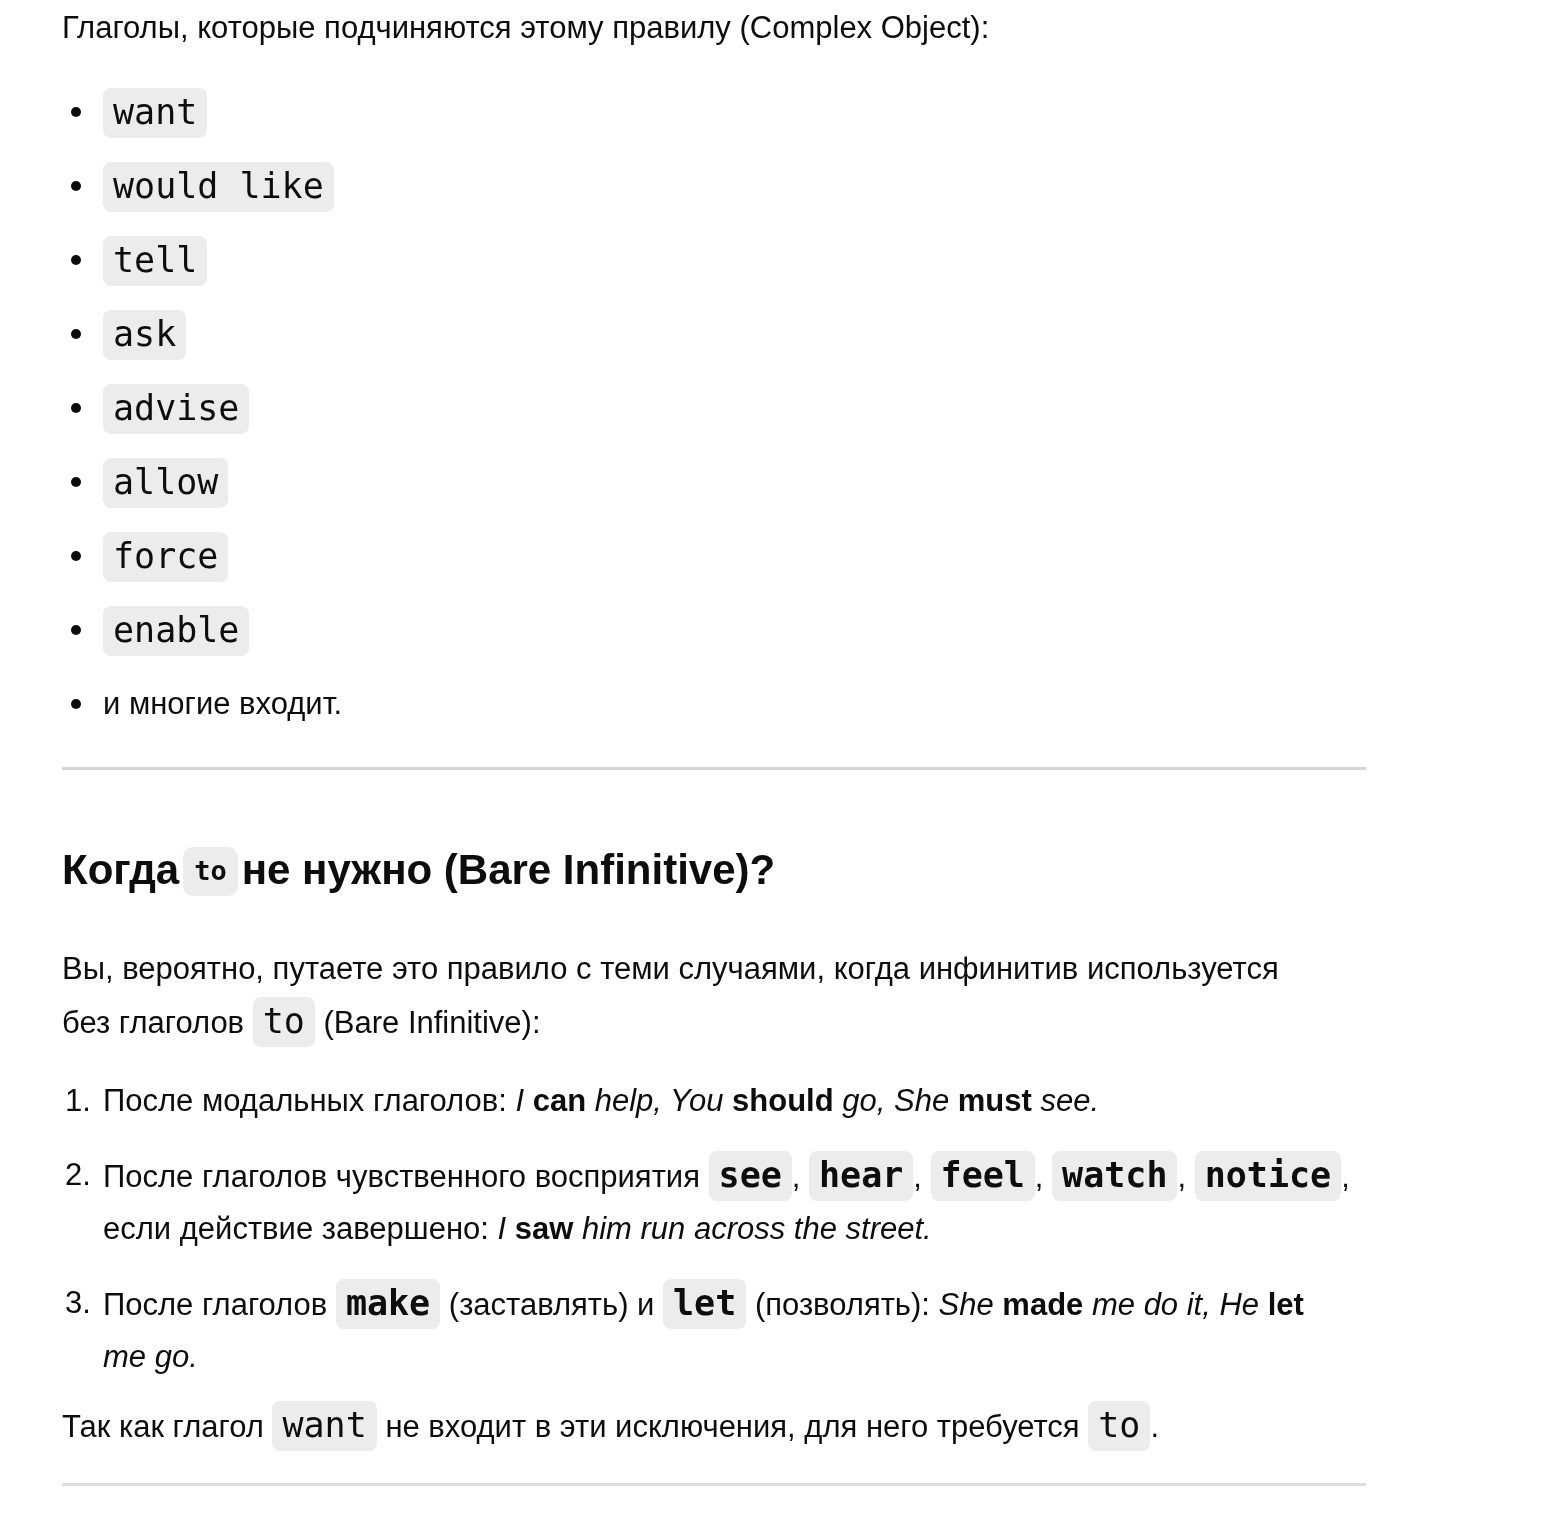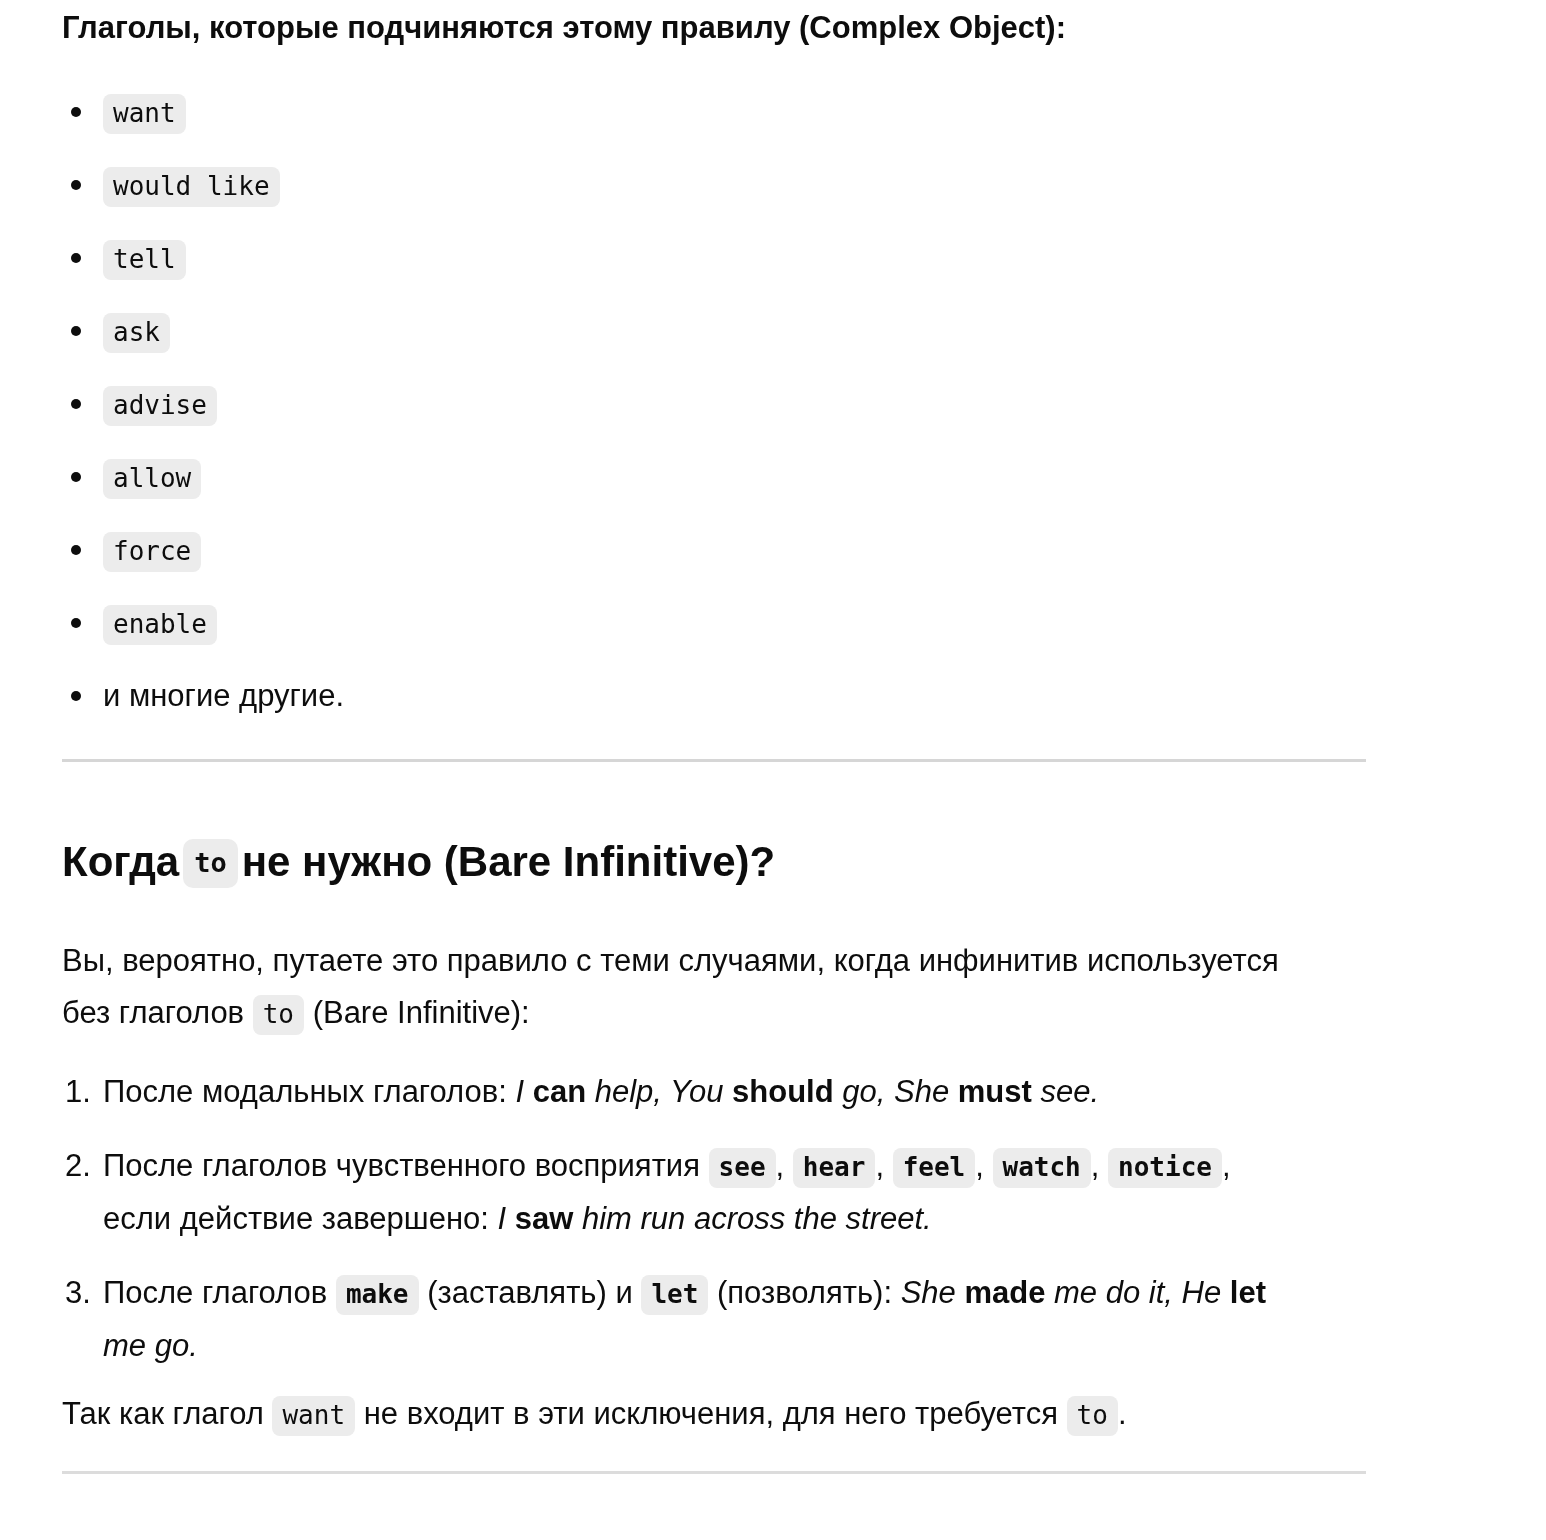--- a/index.html
+++ b/index.html
@@ -7,38 +7,38 @@
   body {
     width: 1546px; height: 1540px; overflow: hidden;
     background: var(--bg, #ffffff);
     color: var(--text, #0d0d0d);
     font-family: "Liberation Sans", sans-serif;
     font-size: 31px; line-height: 52px;
   }
   .content { width: 1304px; margin-left: 62px; padding-top: 6px; }
 
   p { margin: 0; }
-  .lead-heading { font-weight: 700; line-height: 44px; }
+  .lead-heading { font-weight: 400; line-height: 44px; }
 
   ul.verb-list { list-style: none; margin: 36px 0 0; padding: 0; }
   ul.verb-list li { position: relative; padding-left: 41px; line-height: 52px; margin-bottom: 20px; }
   ol.rules { list-style: none; margin: 26px 0 0; padding: 0; }
   ol.rules li { position: relative; padding-left: 41px; margin-bottom: 22px; }
   ol.rules li:last-child { margin-bottom: 0; }
   .rule-number { position: absolute; left: 3px; top: 0; }
 
   .bullet {
     position: absolute; left: 9px; top: 21px;
     width: 10px; height: 10px; border-radius: 50%;
     background: var(--text, #0d0d0d);
   }
 
   .inline-code {
     font-family: "DejaVu Sans Mono", monospace;
-    font-size: 26px;
+    font-size: 35px;
     background: var(--code_bg, #ececec);
     border-radius: 8px;
     padding: 4px 10px 6px;
     white-space: pre;
   }
   .code-bold { font-weight: 700; }
 
   .seg-b { font-weight: 400; }
   .seg-i { font-style: italic; }
   .seg-bi { font-weight: 700; }
@@ -92,21 +92,21 @@
     <li>
       <span class="bullet"></span>
       <span class="inline-code">force</span>
     </li>
     <li>
       <span class="bullet"></span>
       <span class="inline-code">enable</span>
     </li>
     <li>
       <span class="bullet"></span>
-      <span>и многие другие.</span>
+      <span>и многие входит.</span>
     </li>
   </ul>
 
   <hr class="divider">
 
   <h2><span>Когда</span><span class="inline-code code-bold">to</span><span>не нужно (Bare Infinitive)?</span></h2>
 
   <p class="intro"><span>Вы, вероятно, путаете это правило с теми случаями, когда инфинитив используется</span><br><span class="seg-b">без</span><span> глаголов </span><span class="inline-code">to</span><span> (Bare Infinitive):</span></p>
 
   <ol class="rules">

